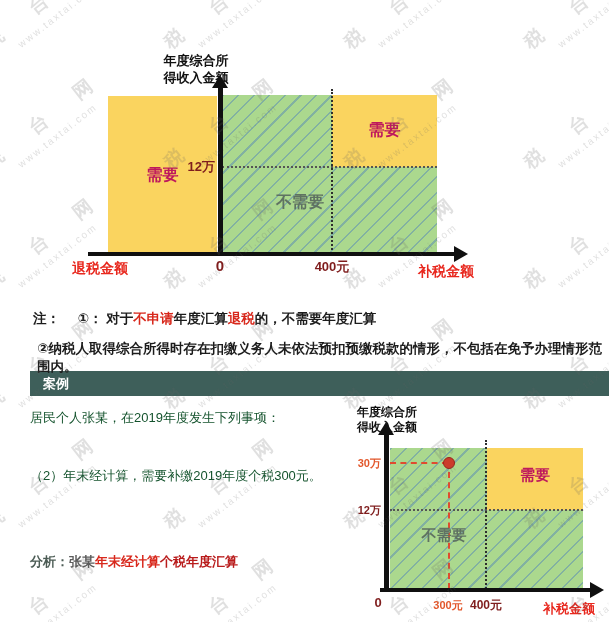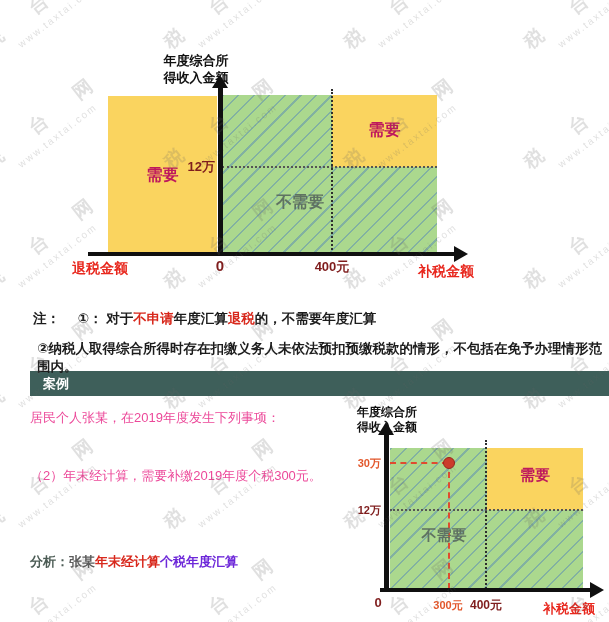--- a/index.html
+++ b/index.html
@@ -27,21 +27,21 @@
   .lbl-need{color:#be185d;font-weight:800;font-family:Liberation Mono, monospace;}
   .lbl-noneed{color:#5f7262;font-weight:700;}
   .lbl-axis-red{color:#e8281e;font-weight:800;}
   .lbl-tick{color:#7f1d1d;font-weight:700;}
   .ylab{font-weight:800;color:#111;text-align:center;}
   
   .note{font-size:13.5px;font-weight:700;color:#1c1c1c;}
   .red-em{color:#d8281c;}
   
   .case-bar{background:#3e5f5a;color:#fff;font-weight:800;font-size:13px;line-height:25px;padding-left:13px;box-sizing:border-box;}
-  .case-text{font-size:13px;color:#ec4899;}
+  .case-text{font-size:13px;color:#14532d;}
   .case-red{color:#d8281c;font-weight:800;}
   .center{text-align:center;}
   .right{text-align:right;}
 </style>
 </head>
 <body>
 
 <div class="canvas">
 
 
@@ -84,21 +84,21 @@
   </div>
   <div class="abs case-bar" style="left:30px;top:371px;width:579px;height:25px;">
     <span>案例</span>
   </div>
 
   <div class="abs note" style="left:37px;top:340px;width:572px;">②纳税人取得综合所得时存在扣缴义务人未依法预扣预缴税款的情形，不包括在免予办理情形范围内。</div>
 
   <div class="abs case-text" style="left:30px;top:409px;width:320px;">居民个人张某，在2019年度发生下列事项：</div>
   <div class="abs case-text" style="left:30px;top:467px;width:330px;">（2）年末经计算，需要补缴2019年度个税300元。</div>
   <div class="abs case-text" style="left:30px;top:553px;width:330px;font-weight:700;color:#4c5c55;">
-    <span>分析：</span><span style="color:#5c5c5c;">张某</span><span class="case-red">年末经计算</span><span style="color:#6d28d9;">个税年度汇算</span>
+    <span>分析：</span><span style="color:#5c5c5c;">张某</span><span class="case-red">年末经计算</span><span style="color:#b91c1c;">个税年度汇算</span>
   </div>
 
   <div class="abs" style="left:0;top:0;width:609px;height:622px;pointer-events:none;">
 
     <div class="abs ylab" style="left:346px;top:405px;width:82px;font-size:12px;line-height:15px;">
       <div>年度综合所</div>
       <div>得收入金额</div>
     </div>
 
     <div class="abs region-green" style="left:390px;top:448px;width:193px;height:141px;"></div>

